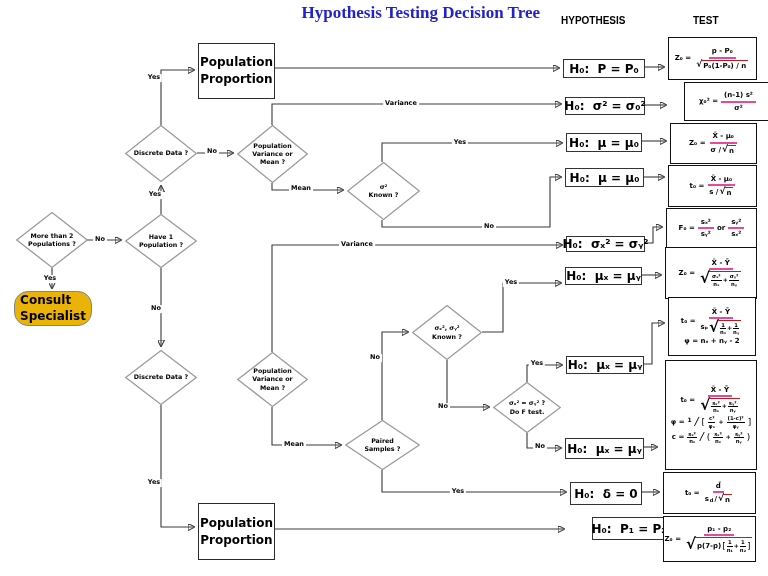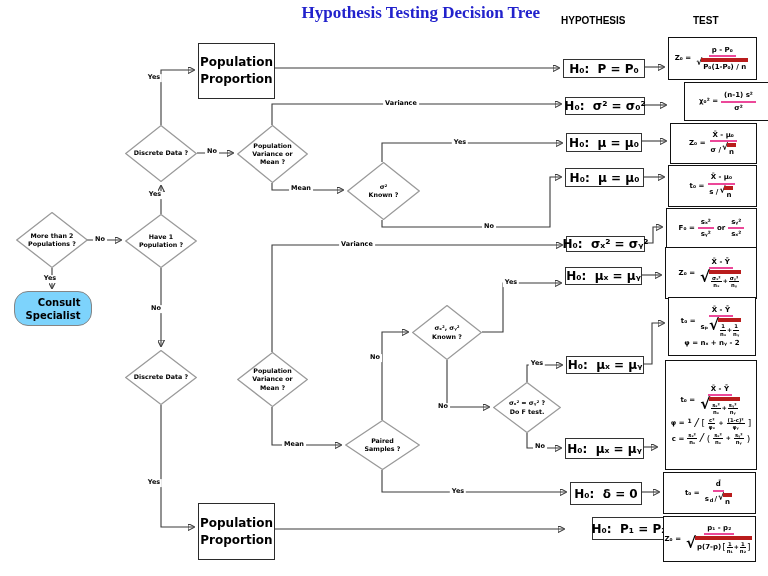--- a/index.html
+++ b/index.html
@@ -9,34 +9,34 @@
   .wires path{fill:none;stroke:#3a3a3a;stroke-width:1.1}
   .title{position:absolute;left:175px;top:3px;width:365px;text-align:right;
          font-size:17px;font-weight:bold;color:#2222cc;font-family:Liberation Serif, serif}
   .colhead{position:absolute;font-size:10px;font-weight:bold;font-family:"Liberation Sans",sans-serif}
   .diamond{position:absolute;display:flex;align-items:center;justify-content:center;text-align:center}
   .diamond>svg{position:absolute;left:0;top:0;width:100%;height:100%}
   .diamond polygon{fill:#fff;stroke:#9a9a9a;stroke-width:1.3;vector-effect:non-scaling-stroke}
   .diamond .lbl{position:relative;white-space:pre-line;font-size:6.3px;font-weight:bold;line-height:1.3}
   .pbox{position:absolute;border:1.5px solid #2b2b2b;background:#fff;display:flex;align-items:center;
         justify-content:center;text-align:center;white-space:pre-line;font-size:12px;font-weight:bold;line-height:1.4}
-  .term{position:absolute;border:1.2px solid #858585;border-radius:14px;background:#7dd3fc;display:flex;
-        align-items:center;justify-content:center;text-align:right;white-space:pre-line;
-        font-size:10px;font-weight:bold;line-height:1.3}
+  .term{position:absolute;border:1.2px solid #858585;border-radius:14px;background:#eab308;display:flex;
+        align-items:center;justify-content:center;text-align:left;white-space:pre-line;
+        font-size:12px;font-weight:bold;line-height:1.3}
   .hbox{position:absolute;border:1.2px solid #333;background:#fff;display:flex;align-items:center;
         justify-content:center;font-size:12px;font-weight:bold;white-space:pre}
   .tbox{position:absolute;border:1.3px solid #111;background:#fff;display:flex;flex-direction:column;
         align-items:center;justify-content:center;font-size:7px;font-weight:bold;gap:2px;line-height:1.15;padding:1px}
   .eq{display:flex;align-items:center;gap:3px;white-space:nowrap}
   .frac{display:inline-flex;flex-direction:column;align-items:center}
   .frac>.num{display:flex;align-items:center;justify-content:center;gap:1px;border-bottom:2px solid #ec4899;padding:0 3px 1px}
   .frac>.den{display:flex;align-items:center;justify-content:center;gap:1px;padding:1px 2px 0}
   .sq{display:inline-flex;align-items:flex-start}
   .sq>.r{font-weight:bold;line-height:1;font-size:9px;margin-right:-1px}
-  .sq>.u{border-top:4px solid #b91c1c;display:inline-flex;align-items:center;gap:1px;padding:1px 2px 0}
+  .sq>.u{border-top:1px solid #b91c1c;display:inline-flex;align-items:center;gap:1px;padding:1px 2px 0}
   .sq.big>.r{font-size:15px}
   .mf{display:inline-flex;flex-direction:column;align-items:center;font-size:5.3px;line-height:1.15}
   .mf>.t{border-bottom:0.8px solid #000;padding:0 1px}
   .subch{font-size:5px;margin-top:3px}
   .supone{font-size:6px;margin-bottom:4px}
   .slash{font-size:11px;font-weight:normal;font-style:italic}
   .br{font-size:9px;font-weight:normal}
   .plus{font-size:6px}
   .elbl{position:absolute;transform:translate(-50%,-50%);background:#fff;padding:0 2px;
         font-size:6.5px;font-weight:bold;line-height:1.2;white-space:nowrap}

